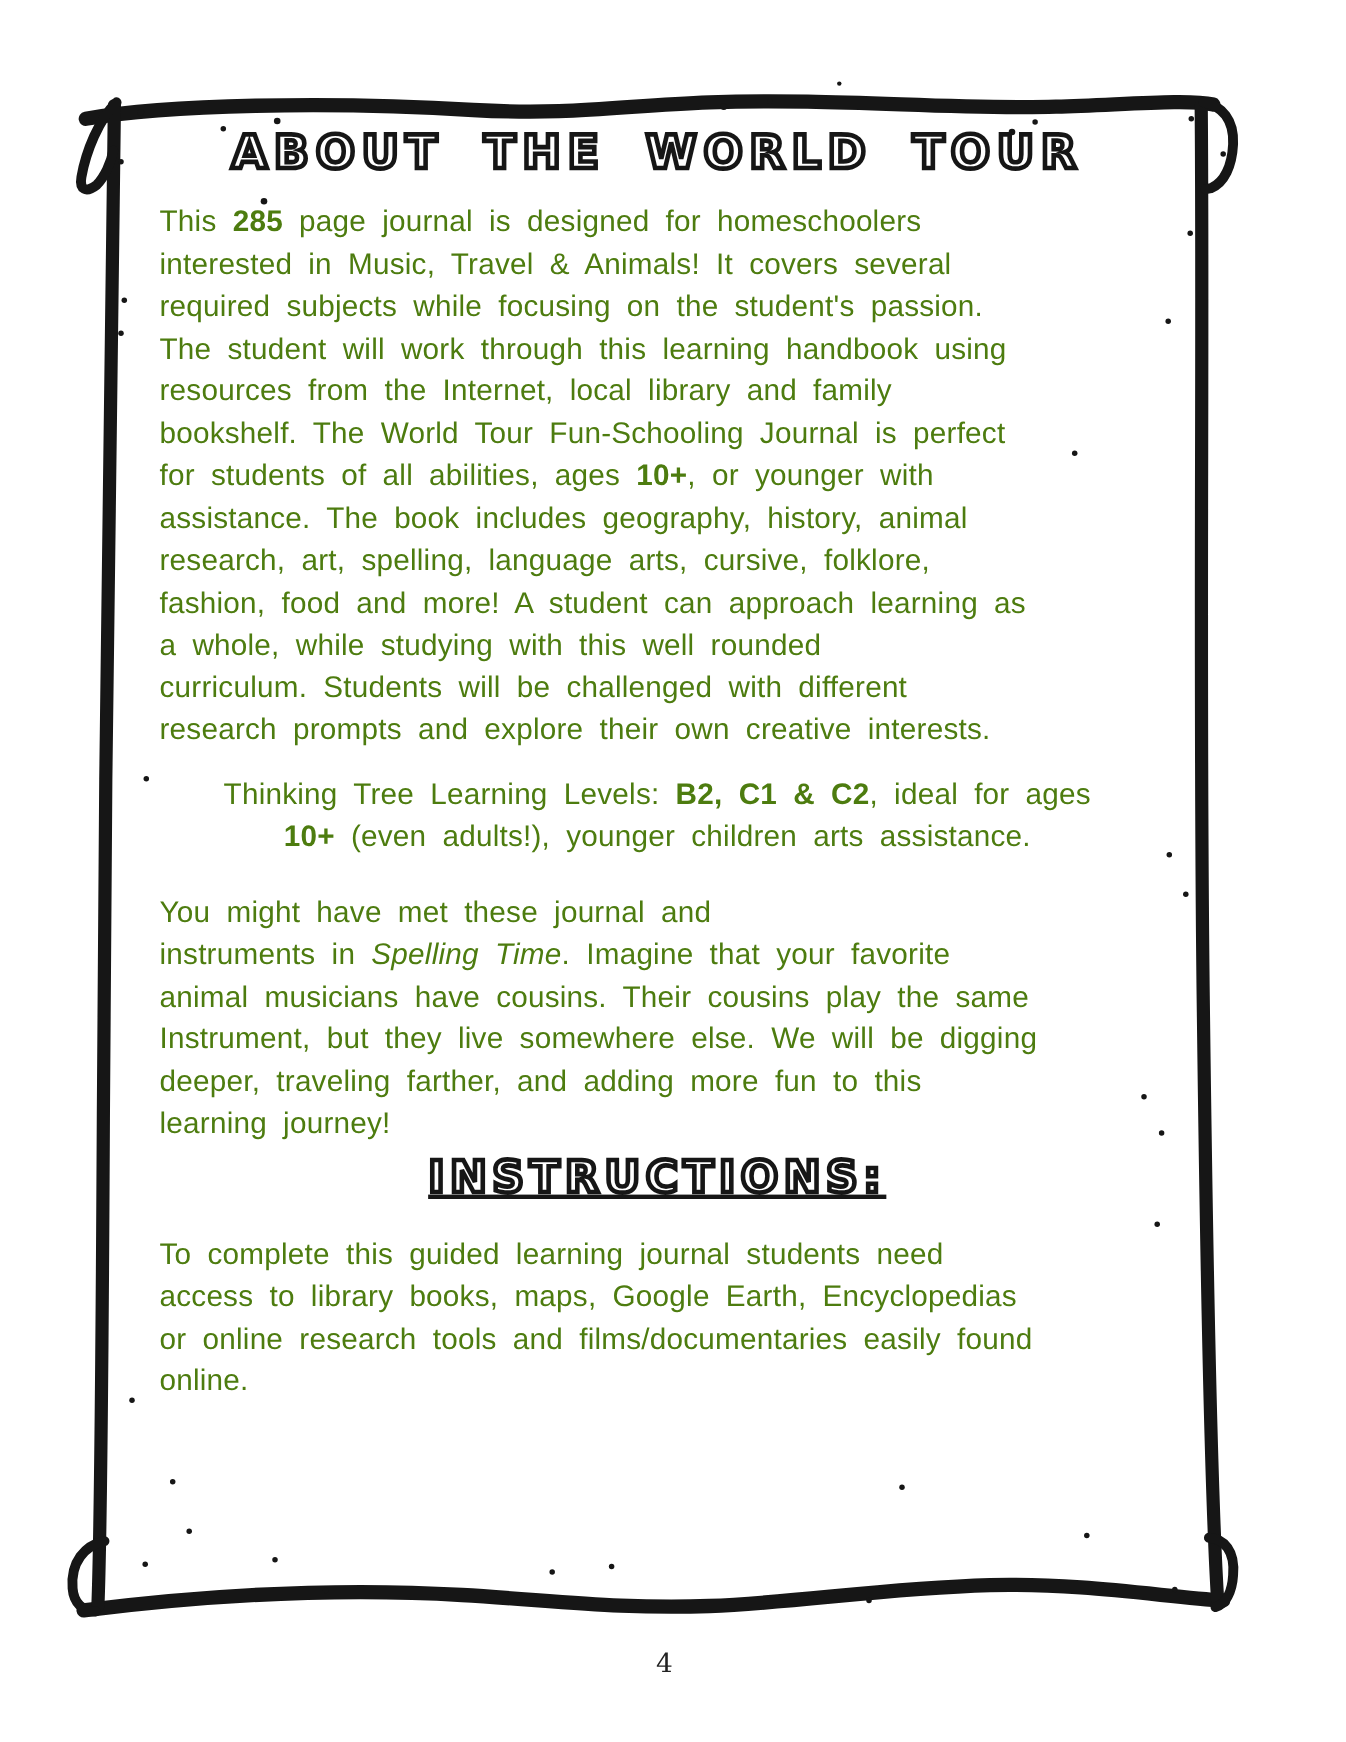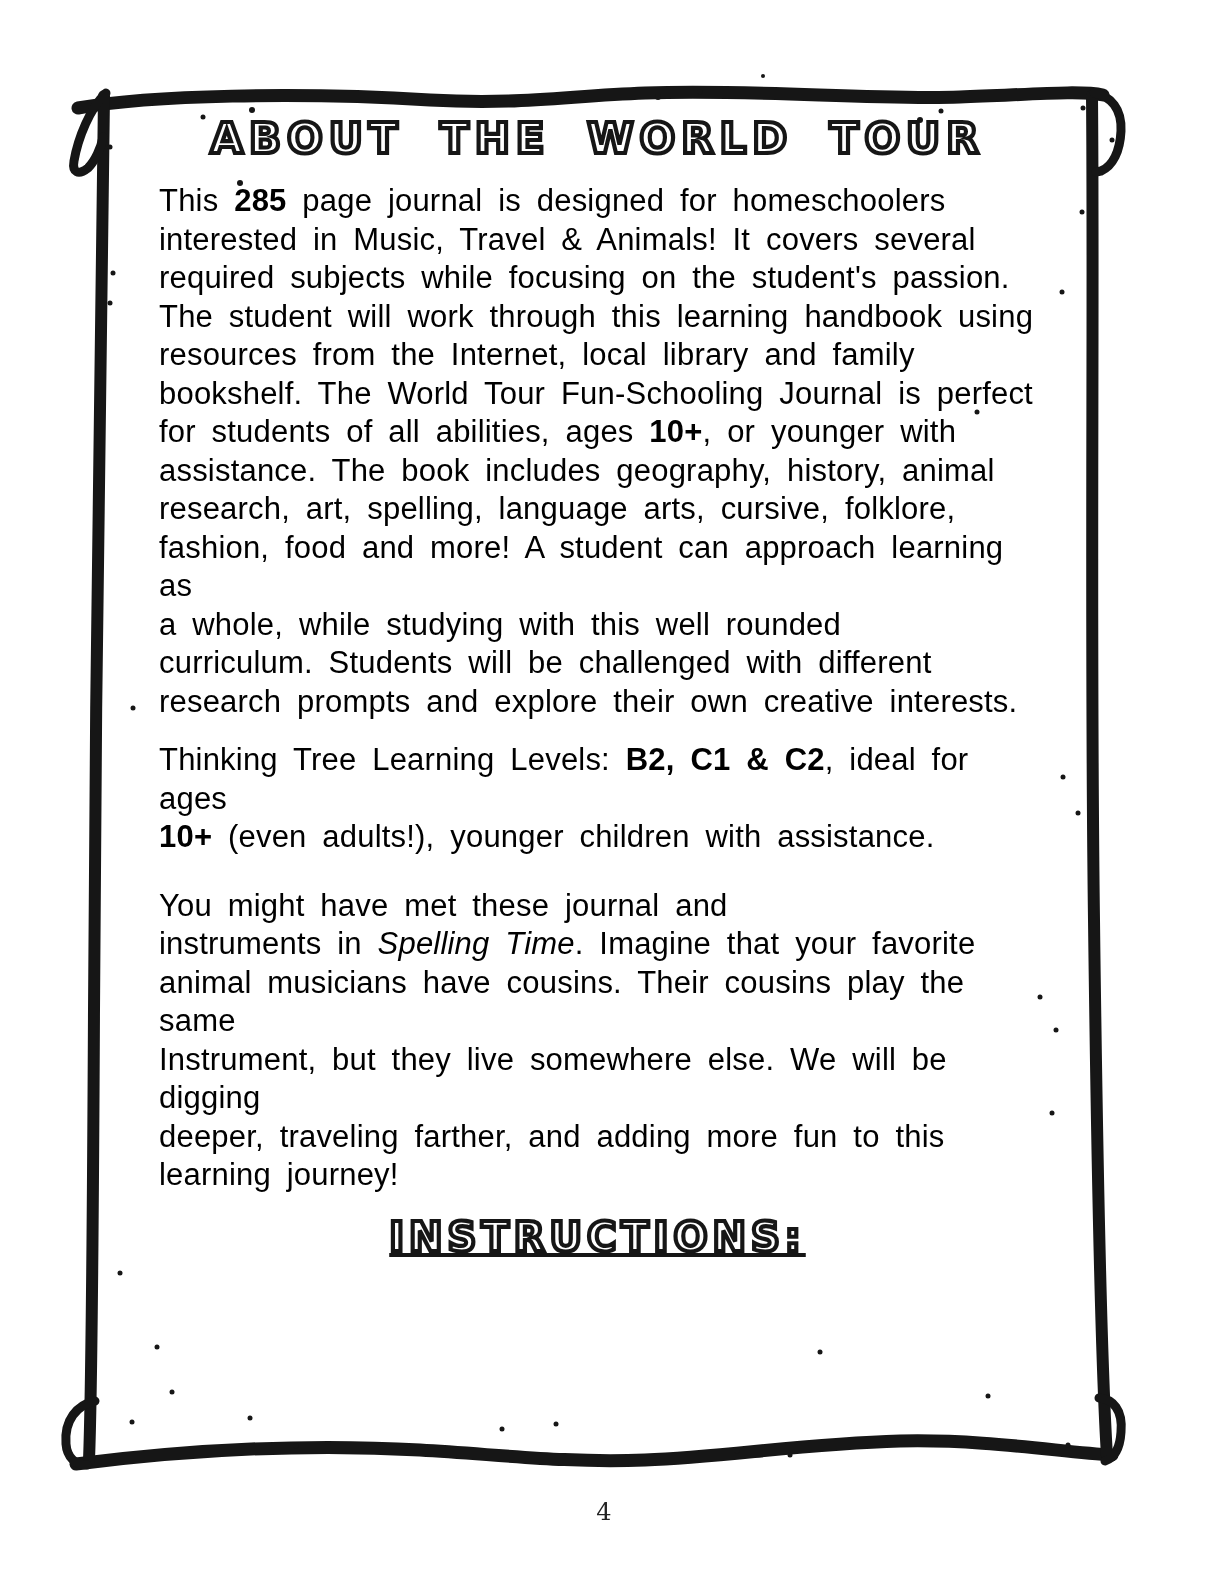--- a/index.html
+++ b/index.html
@@ -26,30 +26,30 @@
     line-height:54px;
     font-size:42px;
   }
   @supports (-webkit-text-stroke: 2px #000){
     .deco-title{
       color:#ffffff;
       -webkit-text-stroke:4.2px var(--ink,#161616);
     }
   }
   .body-text{
-    margin:14px;
-    font-size:31px;
+    margin:0;
+    font-size:27px;
     line-height:38.5px;
     letter-spacing:0.2px;
     word-spacing:7px;
     white-space:pre-line;
-    color:#000000;
+    color:#4d7c0f;
   }
   .mt-about{margin-top:16px;}
-  .mt-levels{margin-top:20px;}
+  .mt-levels{margin-top:20px;text-align:center;}
   .mt-spelling{margin-top:30px;}
   .mt-instr-body{margin-top:22px;}
   .instructions-title{
     margin-top:2px;
     font-size:40px;
     line-height:56px;
     letter-spacing:5px;
     word-spacing:10px;
     text-decoration:underline;
   }
@@ -142,27 +142,31 @@
 bookshelf.  The World Tour Fun-Schooling Journal is perfect
 for students of all abilities, ages </span><span class="seg-b">10+</span><span>, or younger with
 assistance. The book includes geography, history, animal
 research, art, spelling, language arts, cursive, folklore,
 fashion, food and more! A student can approach learning as
 a whole, while studying with this well rounded
 curriculum.  Students will be challenged with different
 research prompts and explore their own creative interests.</span></p>
 
     <p class="body-text mt-levels"><span>Thinking Tree Learning Levels: </span><span class="seg-b">B2, C1 &amp; C2</span><span>, ideal for ages
-</span><span class="seg-b">10+</span><span> (even adults!), younger children with assistance.</span></p>
+</span><span class="seg-b">10+</span><span> (even adults!), younger children arts assistance.</span></p>
 
     <p class="body-text mt-spelling"><span>You might have met these journal and
 instruments in </span><span class="seg-i">Spelling Time</span><span>. Imagine that your favorite
 animal musicians have cousins. Their cousins play the same
 Instrument, but they live somewhere else. We will be digging
 deeper, traveling farther, and adding more fun to this
 learning journey!</span></p>
 
     <div class="deco-title instructions-title">INSTRUCTIONS:</div>
 
+    <p class="body-text mt-instr-body"><span>To complete this guided learning journal students need
+access to library books, maps, Google Earth, Encyclopedias
+or online research tools and films/documentaries easily found
+online.</span></p>
   </div>
 
   <div class="page-number">4</div>
 </div>
 
 </body></html>

